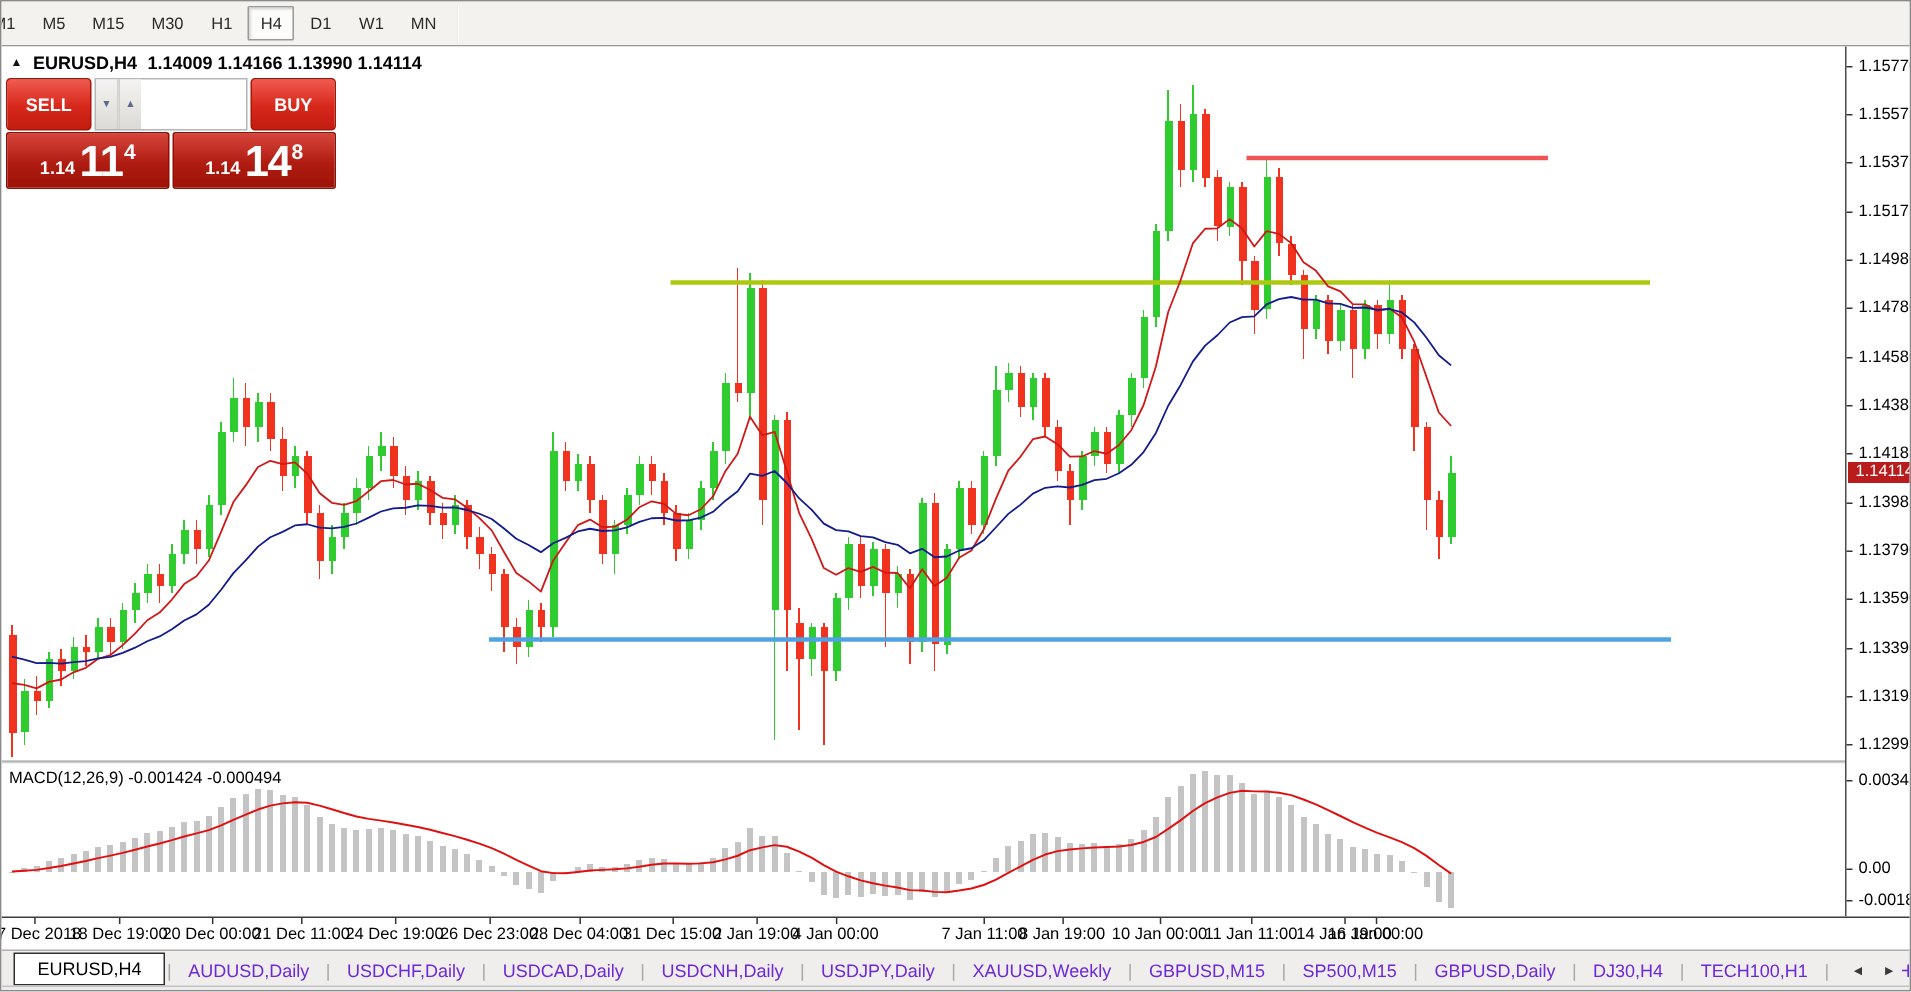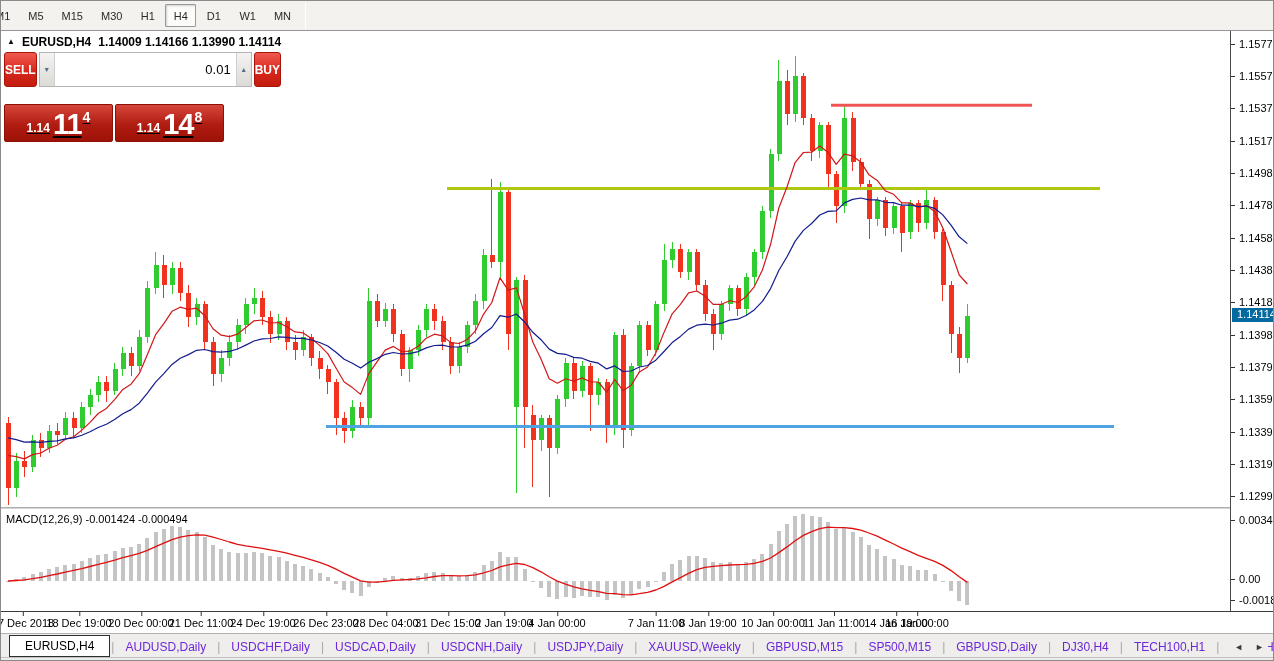--- a/index.html
+++ b/index.html
@@ -46,36 +46,36 @@
     background:linear-gradient(#f05a50,#d7271b 55%,#c21d10); border:1px solid #a81408; border-radius:3px;
     cursor:pointer;
   }
   .vol-group { flex:1; display:flex; margin:0 2px; border:1px solid #b5b5b5; background:#fff; }
   .spin { width:15px; display:flex; align-items:center; justify-content:center;
     background:linear-gradient(#f4f3f1,#dcdad6); color:#5a6b8c; font-size:7px; cursor:pointer; }
   .spin.dn { border-right:1px solid #cfcfcf; }
   .spin.up { border-left:1px solid #cfcfcf; }
   .vol-input { flex:1; min-width:0; border:0; outline:none; text-align:right; padding-right:5px;
     font-family:"Liberation Sans",sans-serif; font-size:13px; color:#000; }
-  .ocp-row2 { display:flex; height:38px; margin-top:17px;text-decoration:underline; }
+  .ocp-row2 { display:flex; height:38px; margin-top:1px; }
   .price-box {
     flex:1; color:#fff; display:flex; align-items:flex-end; justify-content:center;
     background:linear-gradient(#d6453c,#b01c11 55%,#9d1207); border:1px solid #8e0f06; border-radius:2px;
     padding-bottom:2px; cursor:pointer;
   }
   .price-box + .price-box { margin-left:2px; }
   .pb-prefix { font-size:12px; margin:0 3px 4px 0; }
   .pb-big { font-size:29px; line-height:0.95; letter-spacing:-1px; }
   .pb-sup { font-size:14px; margin:0 0 14px 1px; }
   
   #price-axis { position:absolute; top:30px; left:1229px; width:45px; height:580px;
     background:#fff; border-left:1px solid #4a4a4a; cursor:ns-resize; }
   .pa-label { position:absolute; left:0; width:100%; padding-left:8px; font-size:11px; color:#000; height:13px; line-height:13px; }
   .pa-label::before { content:""; position:absolute; left:0; top:6px; width:4px; height:1px; background:#333; }
-  .price-tag { position:absolute; left:1px; right:1px; background:#0369a1; color:#fff;
+  .price-tag { position:absolute; left:1px; right:1px; background:#b91c1c; color:#fff;
     font-size:11px; line-height:13px; height:14px; padding-left:5px; }
   
   #time-axis { position:absolute; top:610px; left:0; width:1274px; height:22px;
     background:#fff; border-top:1px solid #3c3c3c; cursor:ew-resize; }
   .ta-label { position:absolute; top:5px; transform:translateX(-50%); font-size:11px; color:#000; white-space:nowrap; }
   .ta-label::before { content:""; position:absolute; left:50%; top:-5px; width:1px; height:4px; background:#333; }
   
   #tabbar { position:absolute; top:632px; left:0; right:0; height:26px;
     background:#efeeec; border-top:1px solid #b0b0b0;
     display:flex; align-items:center; padding-left:8px; font-size:12px; }
@@ -479,21 +479,20 @@
       <span class="tri">▲</span>
       <span>EURUSD,H4</span>
       <span>1.14009 1.14166 1.13990 1.14114</span>
     </div>
 
     <div class="ocp">
       <div class="ocp-row1">
         <div class="ocp-btn">SELL</div>
         <div class="vol-group">
           <div class="spin dn">▼</div>
-          <input class="vol-input" value="0.01" style="">
           <div class="spin up">▲</div>
         </div>
         <div class="ocp-btn">BUY</div>
       </div>
       <div class="ocp-row2">
         <div class="price-box">
           <span class="pb-prefix">1.14</span>
           <span class="pb-big">11</span>
           <span class="pb-sup">4</span>
         </div>

